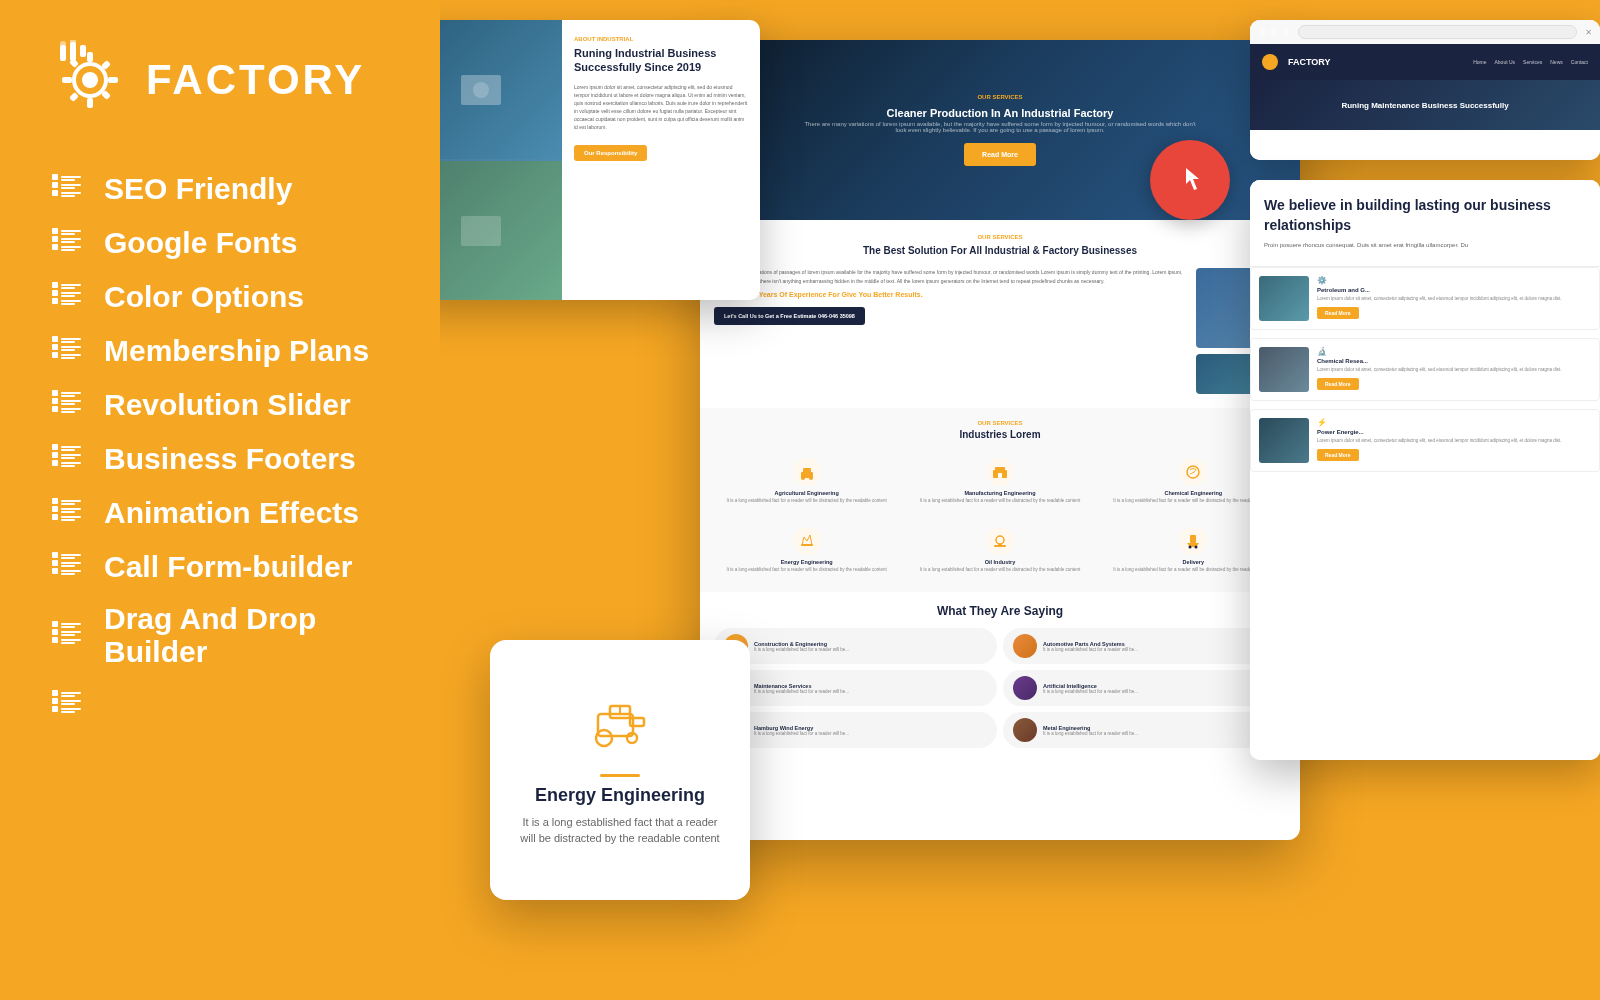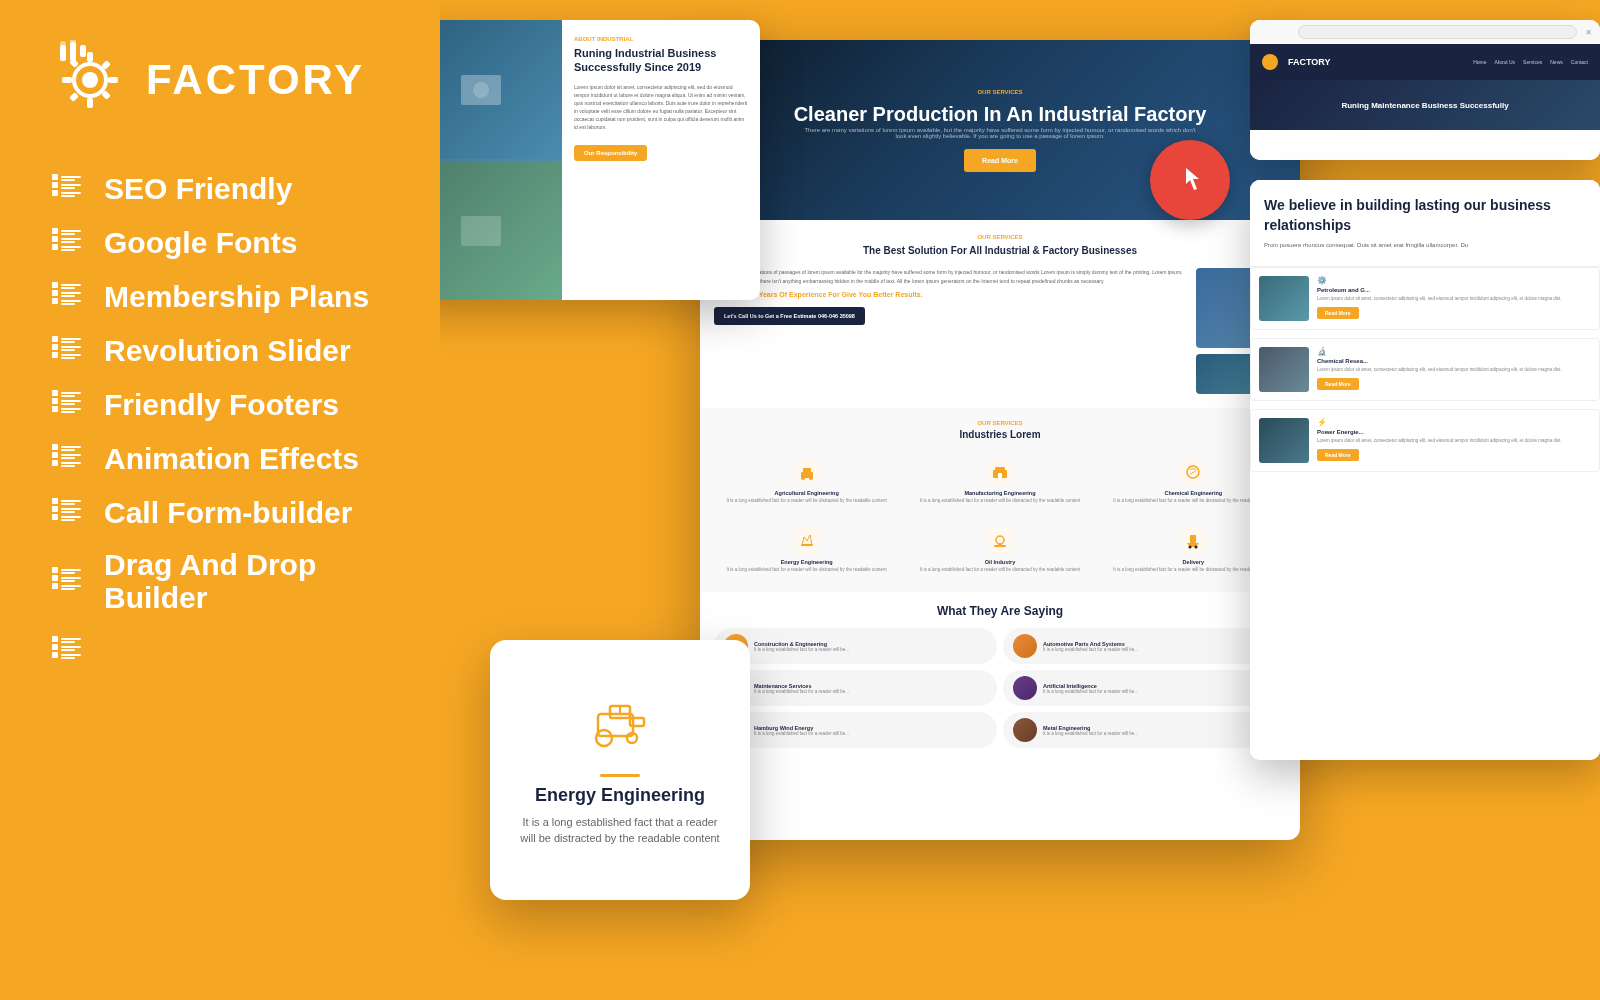--- a/index.html
+++ b/index.html
@@ -451,20 +451,34 @@
         <rect x="2" y="4" width="6" height="6" rx="1"></rect>
           <rect x="2" y="12" width="6" height="6" rx="1"></rect>
           <rect x="2" y="20" width="6" height="6" rx="1"></rect>
         <rect x="11" y="6" width="20" height="2" rx="1"></rect>
           <rect x="11" y="14" width="20" height="2" rx="1"></rect>
           <rect x="11" y="22" width="20" height="2" rx="1"></rect>
         <rect x="11" y="9" width="14" height="2" rx="1"></rect>
           <rect x="11" y="17" width="14" height="2" rx="1"></rect>
           <rect x="11" y="25" width="14" height="2" rx="1"></rect>
       </svg>
+      <span class="feature-label">Color Options</span>
+    </li>
+    <li class="feature-item">
+      <svg class="feature-icon" viewBox="0 0 36 36" fill="white">
+        <rect x="2" y="4" width="6" height="6" rx="1"></rect>
+          <rect x="2" y="12" width="6" height="6" rx="1"></rect>
+          <rect x="2" y="20" width="6" height="6" rx="1"></rect>
+        <rect x="11" y="6" width="20" height="2" rx="1"></rect>
+          <rect x="11" y="14" width="20" height="2" rx="1"></rect>
+          <rect x="11" y="22" width="20" height="2" rx="1"></rect>
+        <rect x="11" y="9" width="14" height="2" rx="1"></rect>
+          <rect x="11" y="17" width="14" height="2" rx="1"></rect>
+          <rect x="11" y="25" width="14" height="2" rx="1"></rect>
+      </svg>
       <span class="feature-label">Membership Plans</span>
     </li>
     <li class="feature-item">
       <svg class="feature-icon" viewBox="0 0 36 36" fill="white">
         <rect x="2" y="4" width="6" height="6" rx="1"></rect>
           <rect x="2" y="12" width="6" height="6" rx="1"></rect>
           <rect x="2" y="20" width="6" height="6" rx="1"></rect>
         <rect x="11" y="6" width="20" height="2" rx="1"></rect>
           <rect x="11" y="14" width="20" height="2" rx="1"></rect>
           <rect x="11" y="22" width="20" height="2" rx="1"></rect>
@@ -479,21 +493,21 @@
         <rect x="2" y="4" width="6" height="6" rx="1"></rect>
           <rect x="2" y="12" width="6" height="6" rx="1"></rect>
           <rect x="2" y="20" width="6" height="6" rx="1"></rect>
         <rect x="11" y="6" width="20" height="2" rx="1"></rect>
           <rect x="11" y="14" width="20" height="2" rx="1"></rect>
           <rect x="11" y="22" width="20" height="2" rx="1"></rect>
         <rect x="11" y="9" width="14" height="2" rx="1"></rect>
           <rect x="11" y="17" width="14" height="2" rx="1"></rect>
           <rect x="11" y="25" width="14" height="2" rx="1"></rect>
       </svg>
-      <span class="feature-label">Friendly Footers</span>
+      <span class="feature-label">Business Footers</span>
     </li>
     <li class="feature-item">
       <svg class="feature-icon" viewBox="0 0 36 36" fill="white">
         <rect x="2" y="4" width="6" height="6" rx="1"></rect>
           <rect x="2" y="12" width="6" height="6" rx="1"></rect>
           <rect x="2" y="20" width="6" height="6" rx="1"></rect>
         <rect x="11" y="6" width="20" height="2" rx="1"></rect>
           <rect x="11" y="14" width="20" height="2" rx="1"></rect>
           <rect x="11" y="22" width="20" height="2" rx="1"></rect>
         <rect x="11" y="9" width="14" height="2" rx="1"></rect>
@@ -595,21 +609,21 @@
       <div class="tr-hero-strip" style="background:linear-gradient(135deg,#1a2340 0%,#2a4a6a 100%);height:50px;display:flex;align-items:center;justify-content:center;color:white;font-size:8px;font-weight:700;text-align:center;padding:0 10px;">
         <span>Runing Maintenance Business Successfully</span>
       </div>
     </div>
   </div>
 
   <div class="screenshot-main">
 
     <div style="background:linear-gradient(135deg,#0d1b2a 0%,#1a3a5a 40%,#2a5a8a 100%);height:180px;display:flex;flex-direction:column;align-items:center;justify-content:center;padding:20px;">
       <div style="font-size:6px;color:#F5A623;font-weight:700;text-transform:uppercase;margin-bottom:6px;">OUR SERVICES</div>
-      <h2 style="font-size:20px;font-weight:900;color:white;text-align:center;line-height:1.3;margin-bottom:0;">Cleaner Production In An Industrial Factory</h2>
+      <h2 style="font-size:11px;font-weight:900;color:white;text-align:center;line-height:1.3;margin-bottom:0;">Cleaner Production In An Industrial Factory</h2>
       <p style="font-size:6px;color:rgba(255,255,255,0.6);text-align:center;max-width:400px;">There are many variations of lorem ipsum available, but the majority have suffered some form by injected humour, or randomised words which don't look even slightly believable. If you are going to use a passage of lorem ipsum.</p>
       <button style="background:#F5A623;color:white;border:none;padding:8px 18px;border-radius:3px;font-size:7px;font-weight:700;margin-top:10px;">Read More</button>
     </div>
 
     <div style="padding:14px;background:white;">
       <div style="font-size:6px;color:#F5A623;font-weight:700;text-transform:uppercase;text-align:center;margin-bottom:4px;">OUR SERVICES</div>
       <div style="font-size:10px;font-weight:900;color:#1a2340;text-align:center;margin-bottom:10px;line-height:1.4;">The Best Solution For All Industrial &amp; Factory Businesses</div>
       <div style="display:flex;gap:10px;">
         <div style="flex:1;">
           <div style="font-size:5px;color:#666;line-height:1.7;margin-bottom:6px;">There are many variations of passages of lorem ipsum available for the majority have suffered some form by injected humour, or randomised words Lorem ipsum is simply dummy text of the printing. Lorem ipsum, you need to be sure there isn't anything embarrassing hidden in the middle of text. All the lorem ipsum generators on the Internet tend to repeat predefined chunks as necessary.</div>

